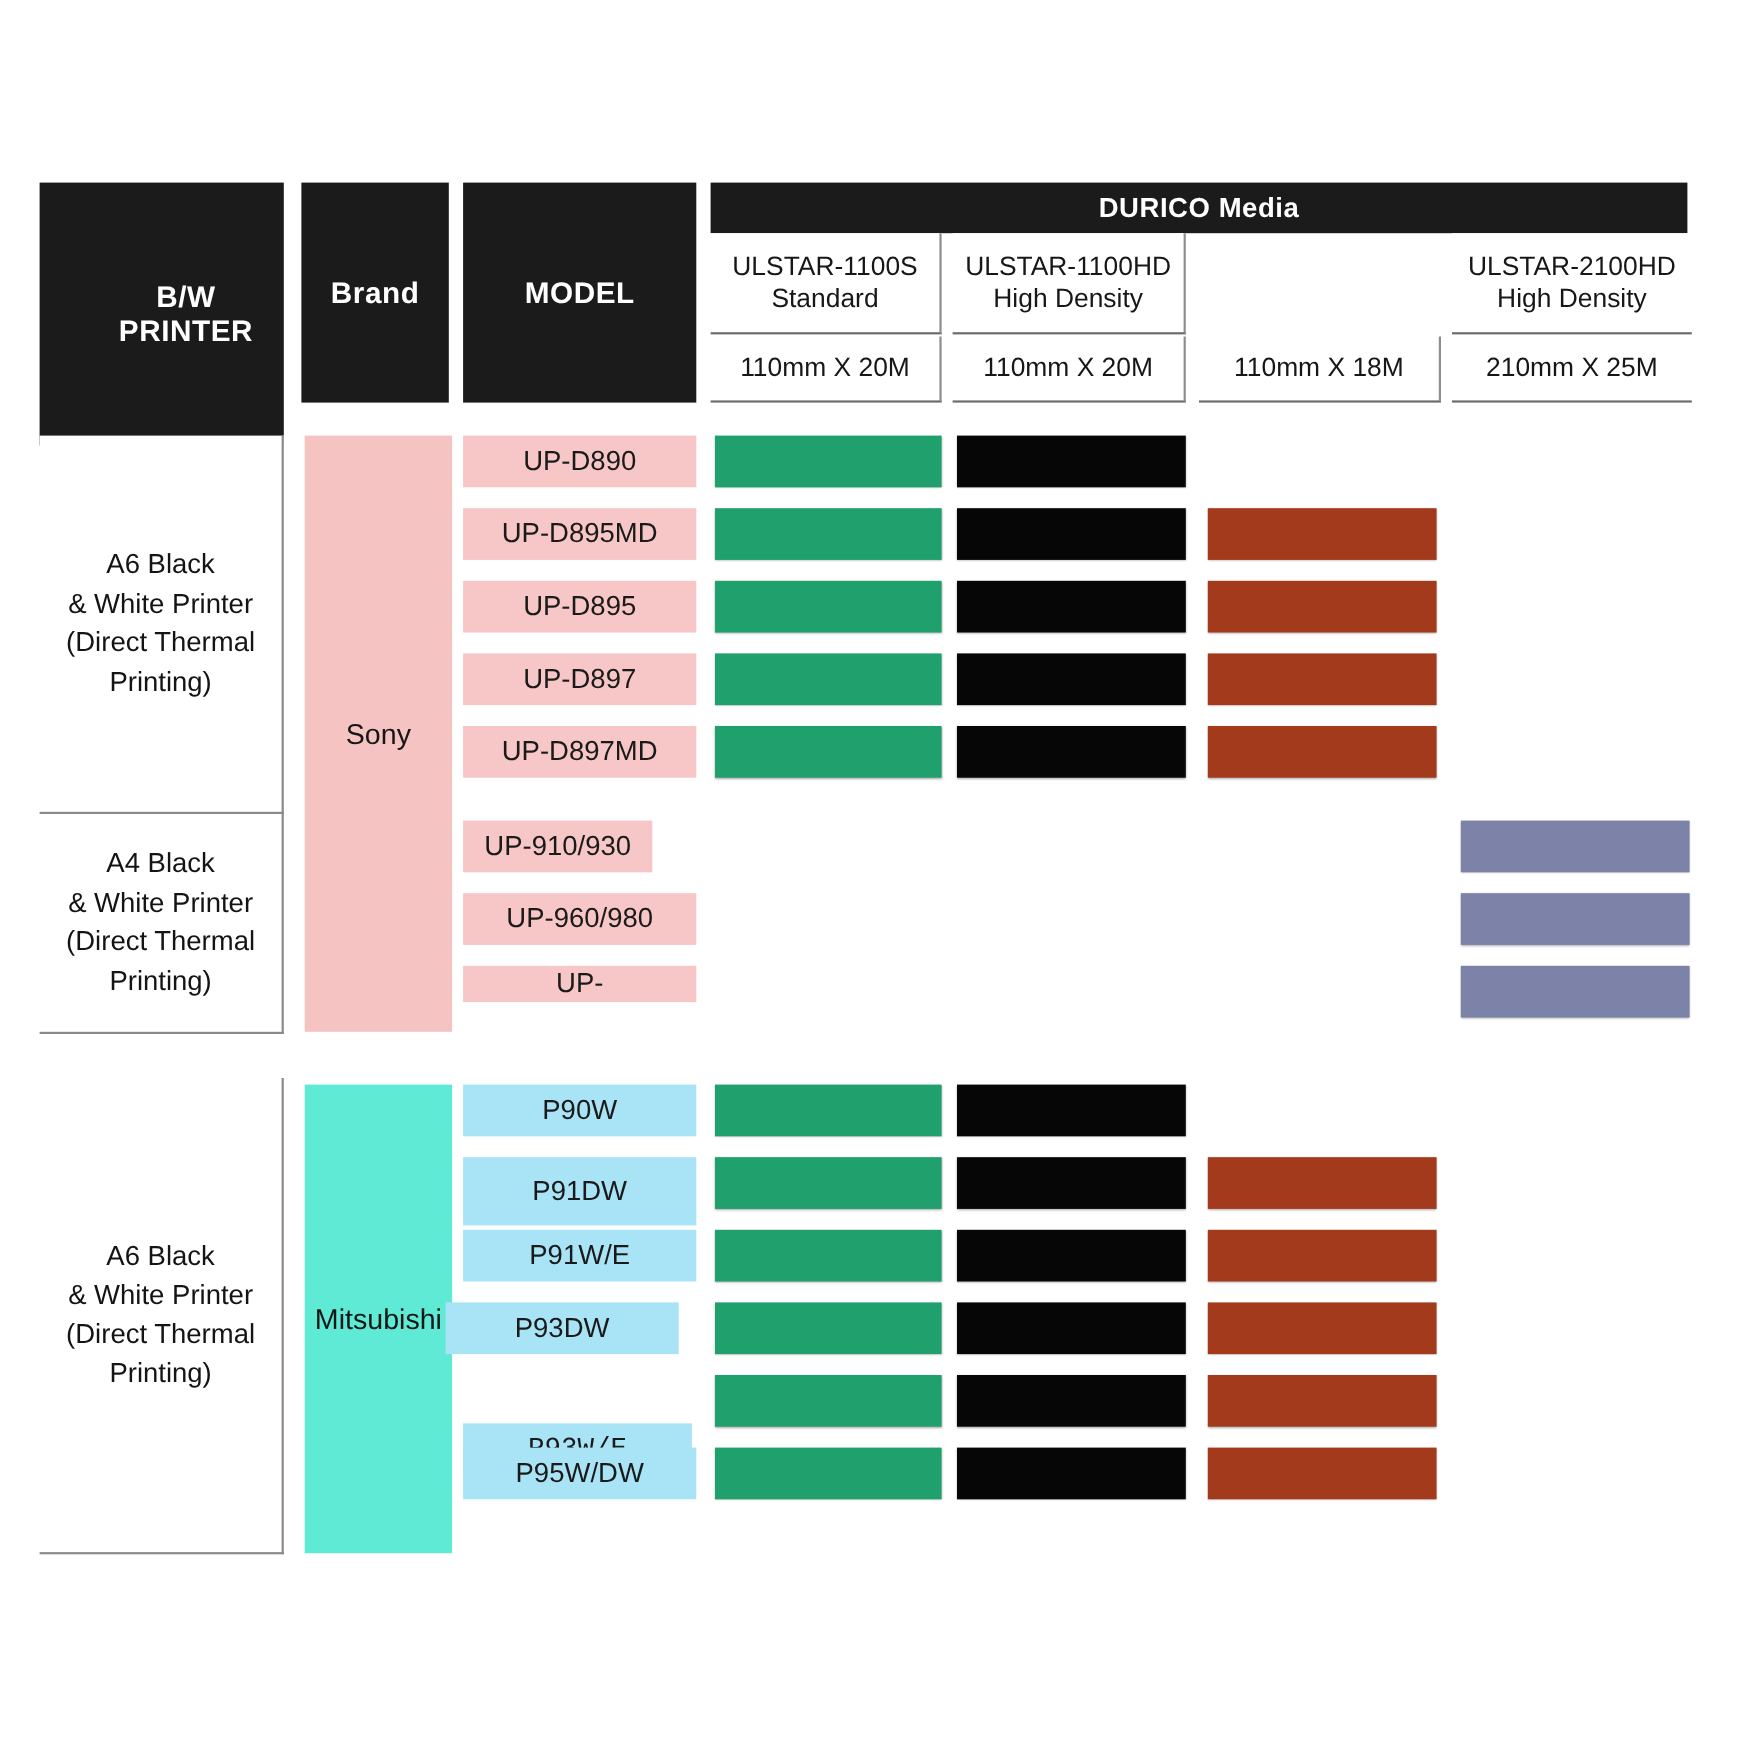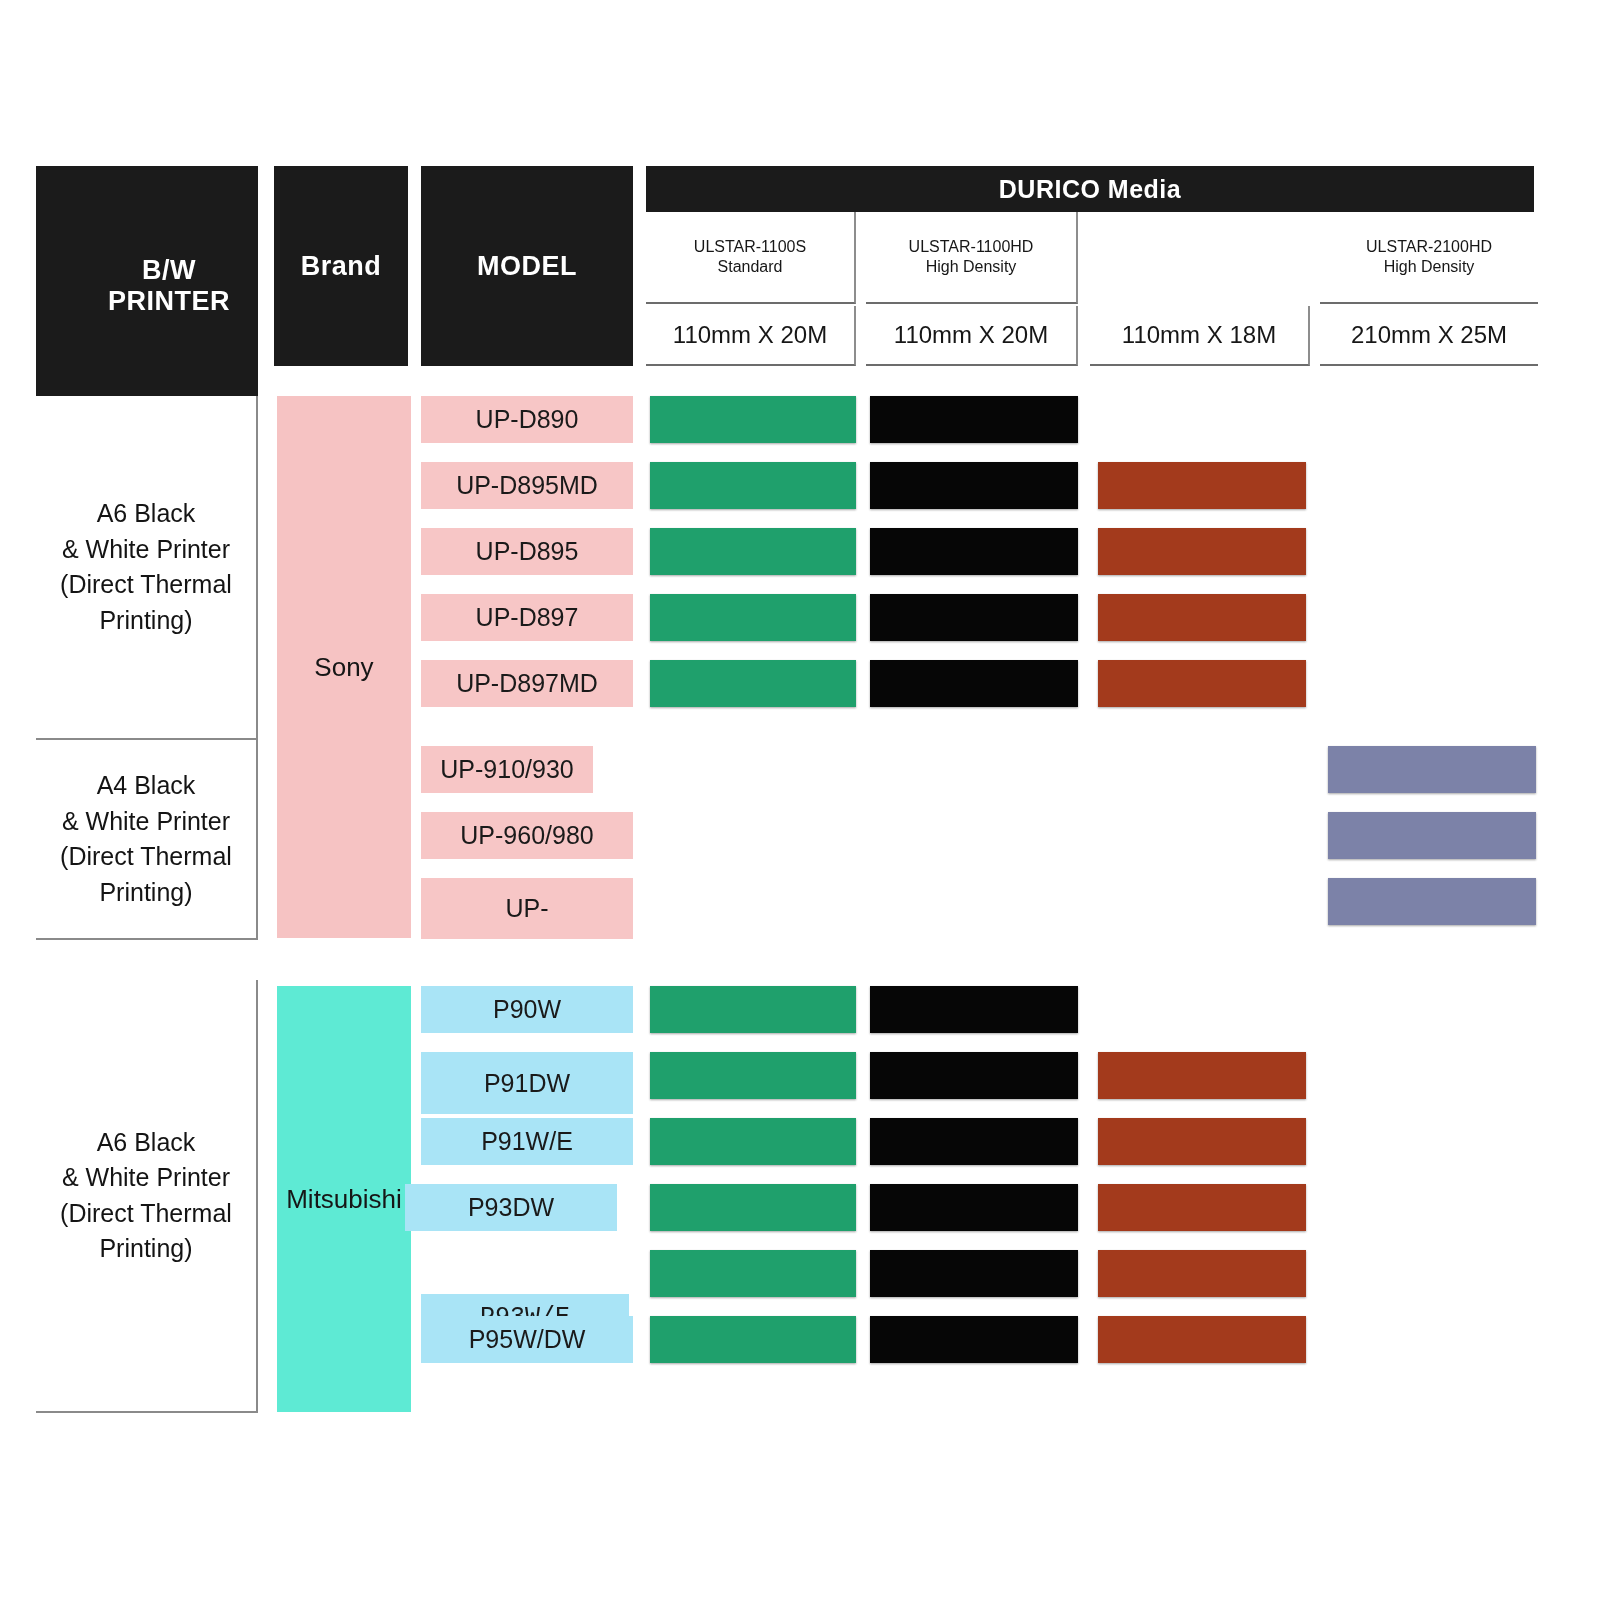--- a/index.html
+++ b/index.html
@@ -26,21 +26,21 @@
   }
   .hdr-black.big{font-size:27px;}
   .hdr-black.media{font-size:25px;}
 
   
   .hdr-white{
     background:#ffffff;
     display:flex;flex-direction:column;
     align-items:center;justify-content:center;
     text-align:center;
-    font-size:16px;
+    font-size:24px;
     line-height:1.22;
     color:#171717;
     border-bottom:2px solid #6c6c6c;
     border-right:2px solid #8d8d8d;
   }
   .hdr-white.last{border-right:none;}
   .hdr-size{
     background:#ffffff;
     display:flex;align-items:center;justify-content:center;
     text-align:center;
@@ -163,21 +163,21 @@
 Printing)</span>
       </div>
       <div class="abs model sony" style="left: 421px; top: 746px; width: 172px; height: 47px;">
         <span>UP-910/930</span>
       </div>
       <div class="abs bar" style="left: 1328px; top: 746px; width: 208px; height: 47px; background: rgb(124, 130, 168);"></div>
       <div class="abs model sony" style="left: 421px; top: 812px; width: 212px; height: 47px;">
         <span>UP-960/980</span>
       </div>
       <div class="abs bar" style="left: 1328px; top: 812px; width: 208px; height: 47px; background: rgb(124, 130, 168);"></div>
-      <div class="abs model sony" style="left: 421px; top: 878px; width: 212px; height: 61px;">
+      <div class="abs model sony" style="left: 421px; top: 878px; width: 212px; height: 33px;">
         <span>UP-</span>
       </div>
       <div class="abs bar" style="left: 1328px; top: 878px; width: 208px; height: 47px; background: rgb(124, 130, 168);"></div>
       <div class="abs ptype" style="left: 36px; top: 980px; width: 222px; height: 433px;">
         <span style="white-space: pre-line;">A6 Black
 &amp; White Printer
 (Direct Thermal
 Printing)</span>
       </div>
       <div class="abs model mit" style="left: 421px; top: 986px; width: 212px; height: 47px;">

